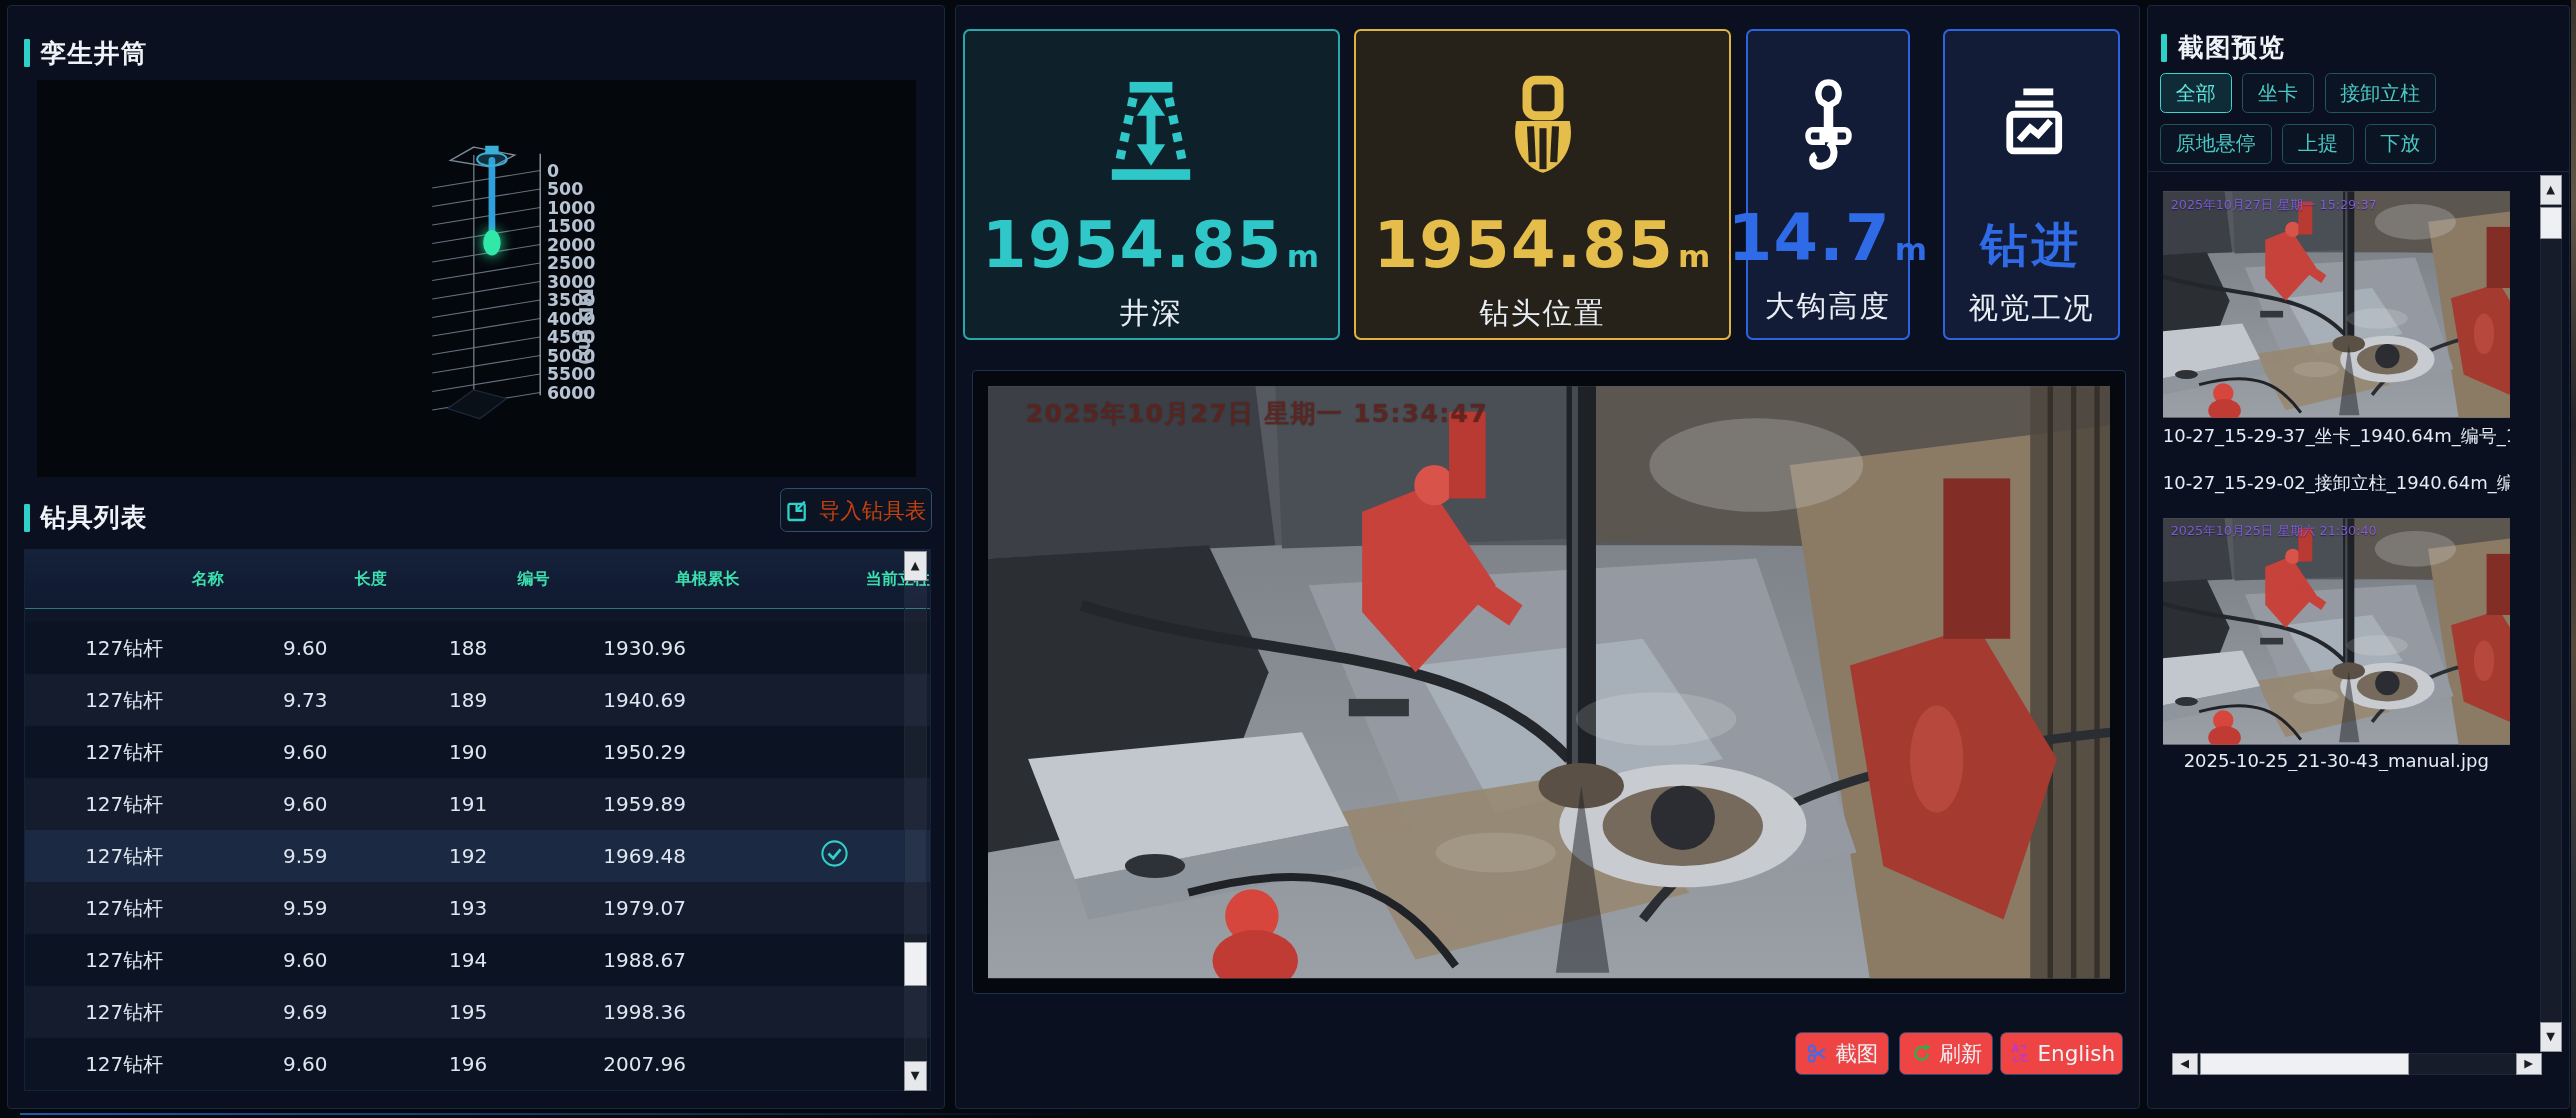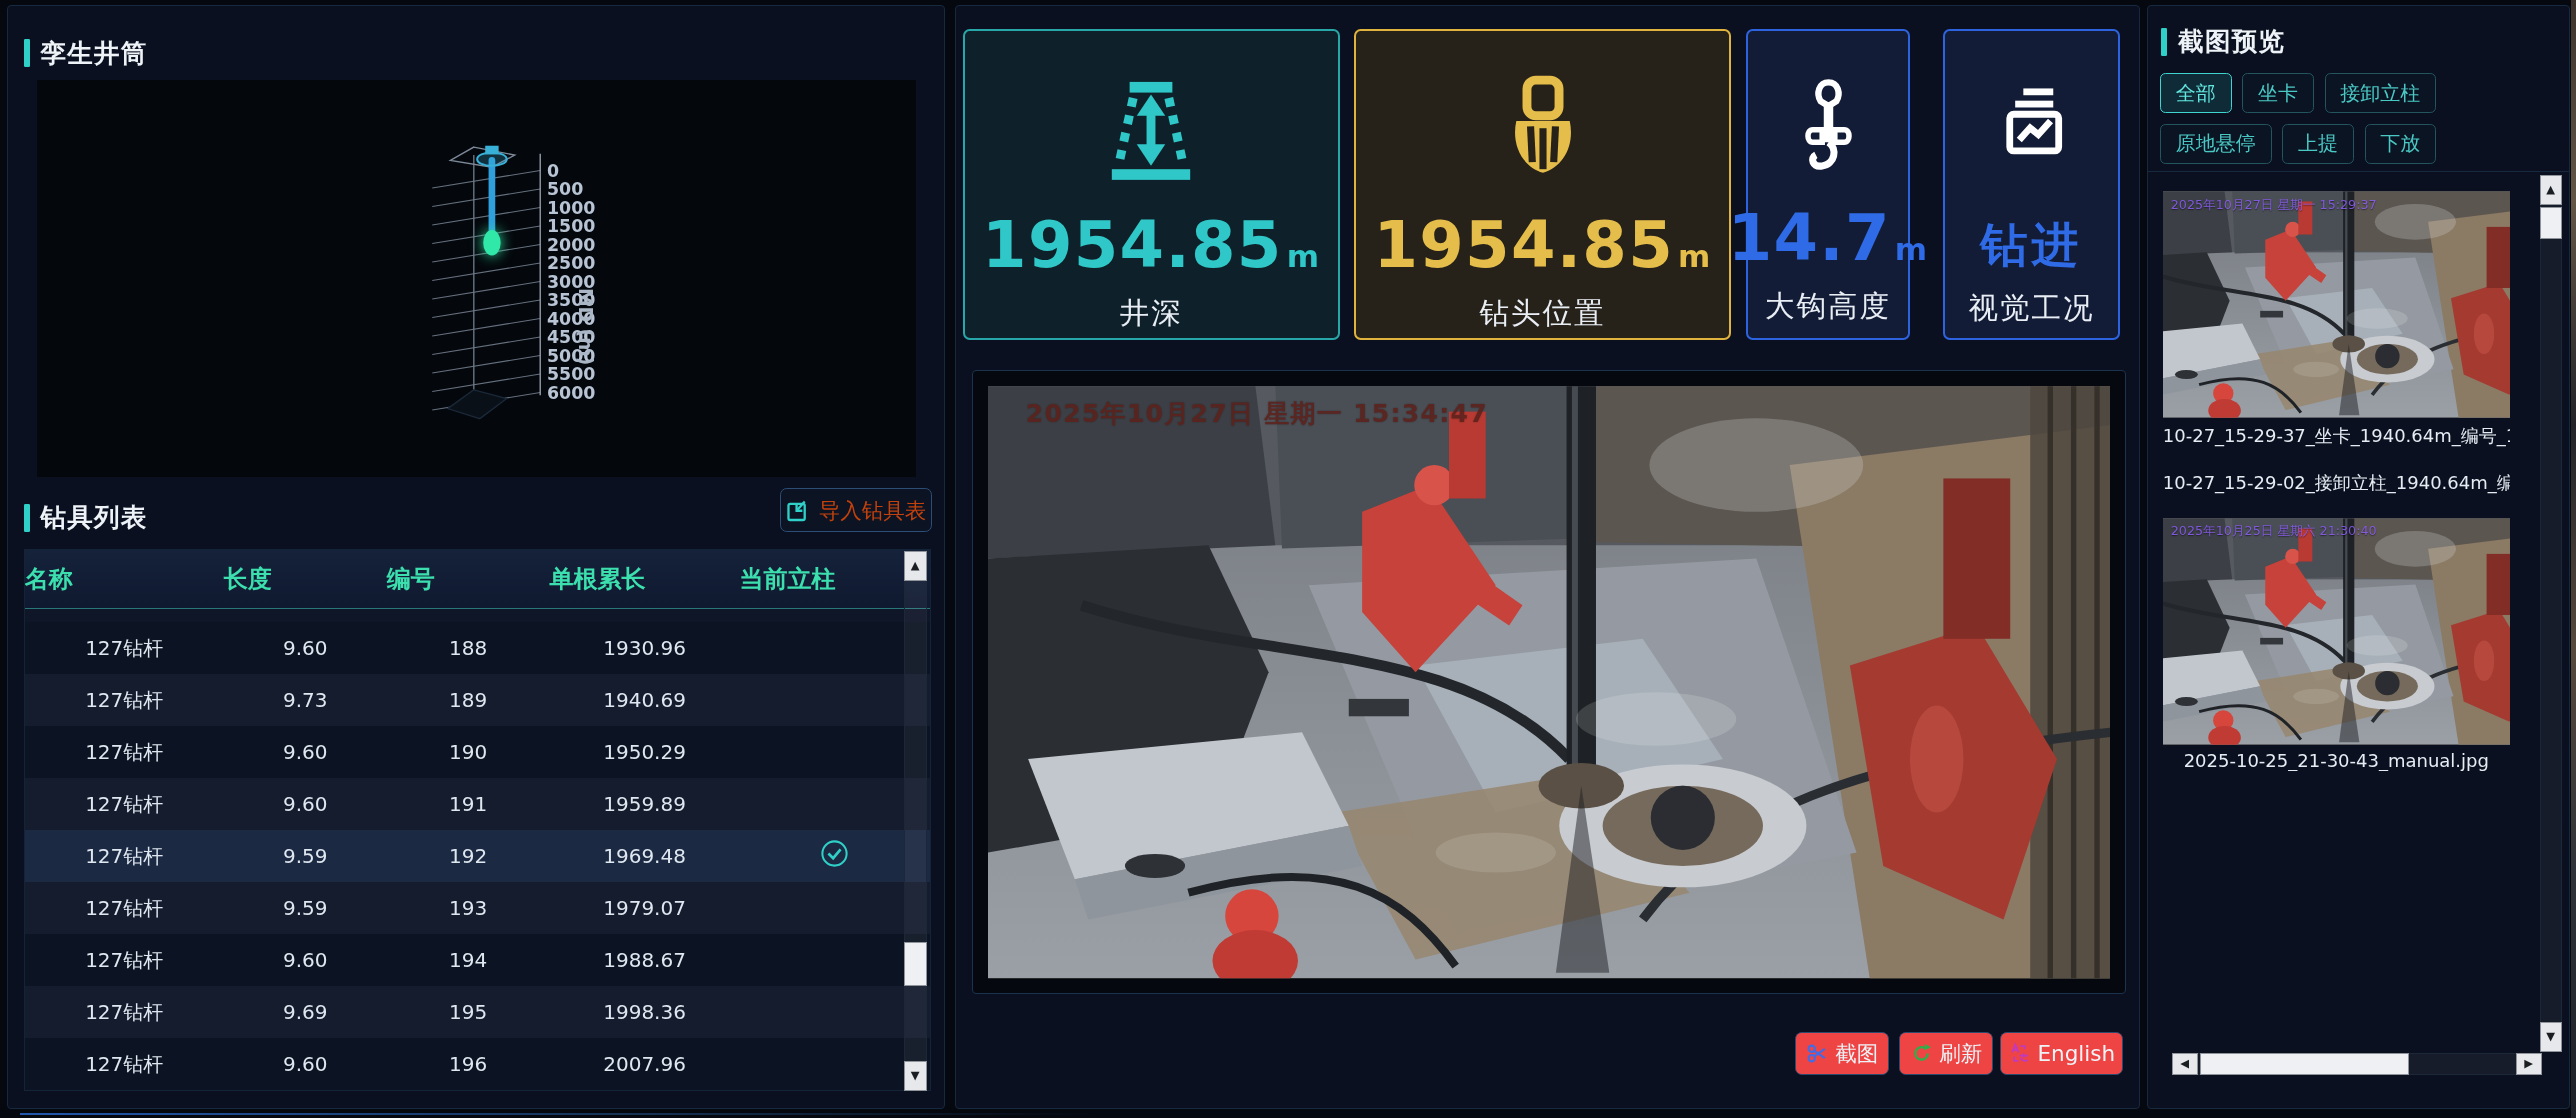--- a/index.html
+++ b/index.html
@@ -11,21 +11,21 @@
   .sec-title{position:absolute;display:flex;align-items:center;gap:10.7px;}
   .accent-bar{width:6px;height:28px;background:#2fd0c8;border-radius:1.3px;}
   .sec-title span{font-size:25.5px;font-weight:700;color:#eef3f8;letter-spacing:1.3px;}
   
   #wellbore-chart{position:absolute;left:29.5px;top:74px;width:879px;height:397px;background:#04070c;}
   #import-btn{position:absolute;right:12px;top:482px;width:152px;height:44px;border:1.3px solid #2c4d75;border-radius:6.7px;
     background:#0c1424;display:flex;align-items:center;justify-content:center;gap:8px;font-size:21.5px;color:#c2410c;cursor:pointer;box-sizing:border-box;}
   #tool-table{position:absolute;left:16px;top:543px;width:907px;height:542px;background:#0b1120;border:0.7px solid #132338;box-sizing:border-box;overflow:hidden;}
   .t-head{display:grid;grid-template-columns:22% 18% 18% 21% 21%;height:58px;align-items:center;
     background:linear-gradient(180deg,#15223a,#0f1930);border-bottom:1.3px solid rgba(64,224,200,.45);}
-  .t-head div{text-align:left;font-size:24px;font-weight:700;color:#3ce0ae;}
+  .t-head div{text-align:right;font-size:16px;font-weight:700;color:#3ce0ae;}
   #table-body{height:482px;overflow:hidden;}
   .t-row{display:grid;grid-template-columns:22% 18% 18% 21% 21%;height:52px;align-items:center;font-size:20px;color:#dfe7f0;}
   .t-row div{text-align:center;}
   .t-row:nth-child(odd){background:#141c2e;}
   .t-row:nth-child(even){background:#0c1322;}
   .t-row.hl{background:#1b2942;}
   .t-row.clip{margin-top:-39px;opacity:.55;}
   
   .sb-btn{position:absolute;background:#e6e8eb;border:1.3px solid #8f949b;box-sizing:border-box;
     display:flex;align-items:center;justify-content:center;font-size:11.4px;color:#1a1d22;line-height:1;}
@@ -381,21 +381,21 @@
         <line x1="22" y1="26" x2="38" y2="26" stroke="#c03ac0" stroke-width="3.5"></line>
         <line x1="30" y1="22" x2="30" y2="30" stroke="#c03ac0" stroke-width="3.5"></line>
         <path d="M24,30 C26,36 34,38 38,34" fill="none" stroke="#c03ac0" stroke-width="3.5"></path>
         <polyline points="12,28 12,36 20,36" fill="none" stroke="#c03ac0" stroke-width="3.5"></polyline>
       </svg>
       <span>English</span>
     </div>
   </div>
 
   <div class="panel" id="right-panel" style="left:2147px;top:5.4px;width:423px;height:1104px;">
-    <div class="sec-title" style="left:13.4px;top:18px;">
+    <div class="sec-title" style="left:13.4px;top:24px;">
       <div class="accent-bar"></div>
       <span>截图预览</span>
     </div>
 
     <div id="filter-wrap">
         <button class="flt-btn active">全部</button>
         <button class="flt-btn">坐卡</button>
         <button class="flt-btn">接卸立柱</button>
         <button class="flt-btn">原地悬停</button>
         <button class="flt-btn">上提</button>

